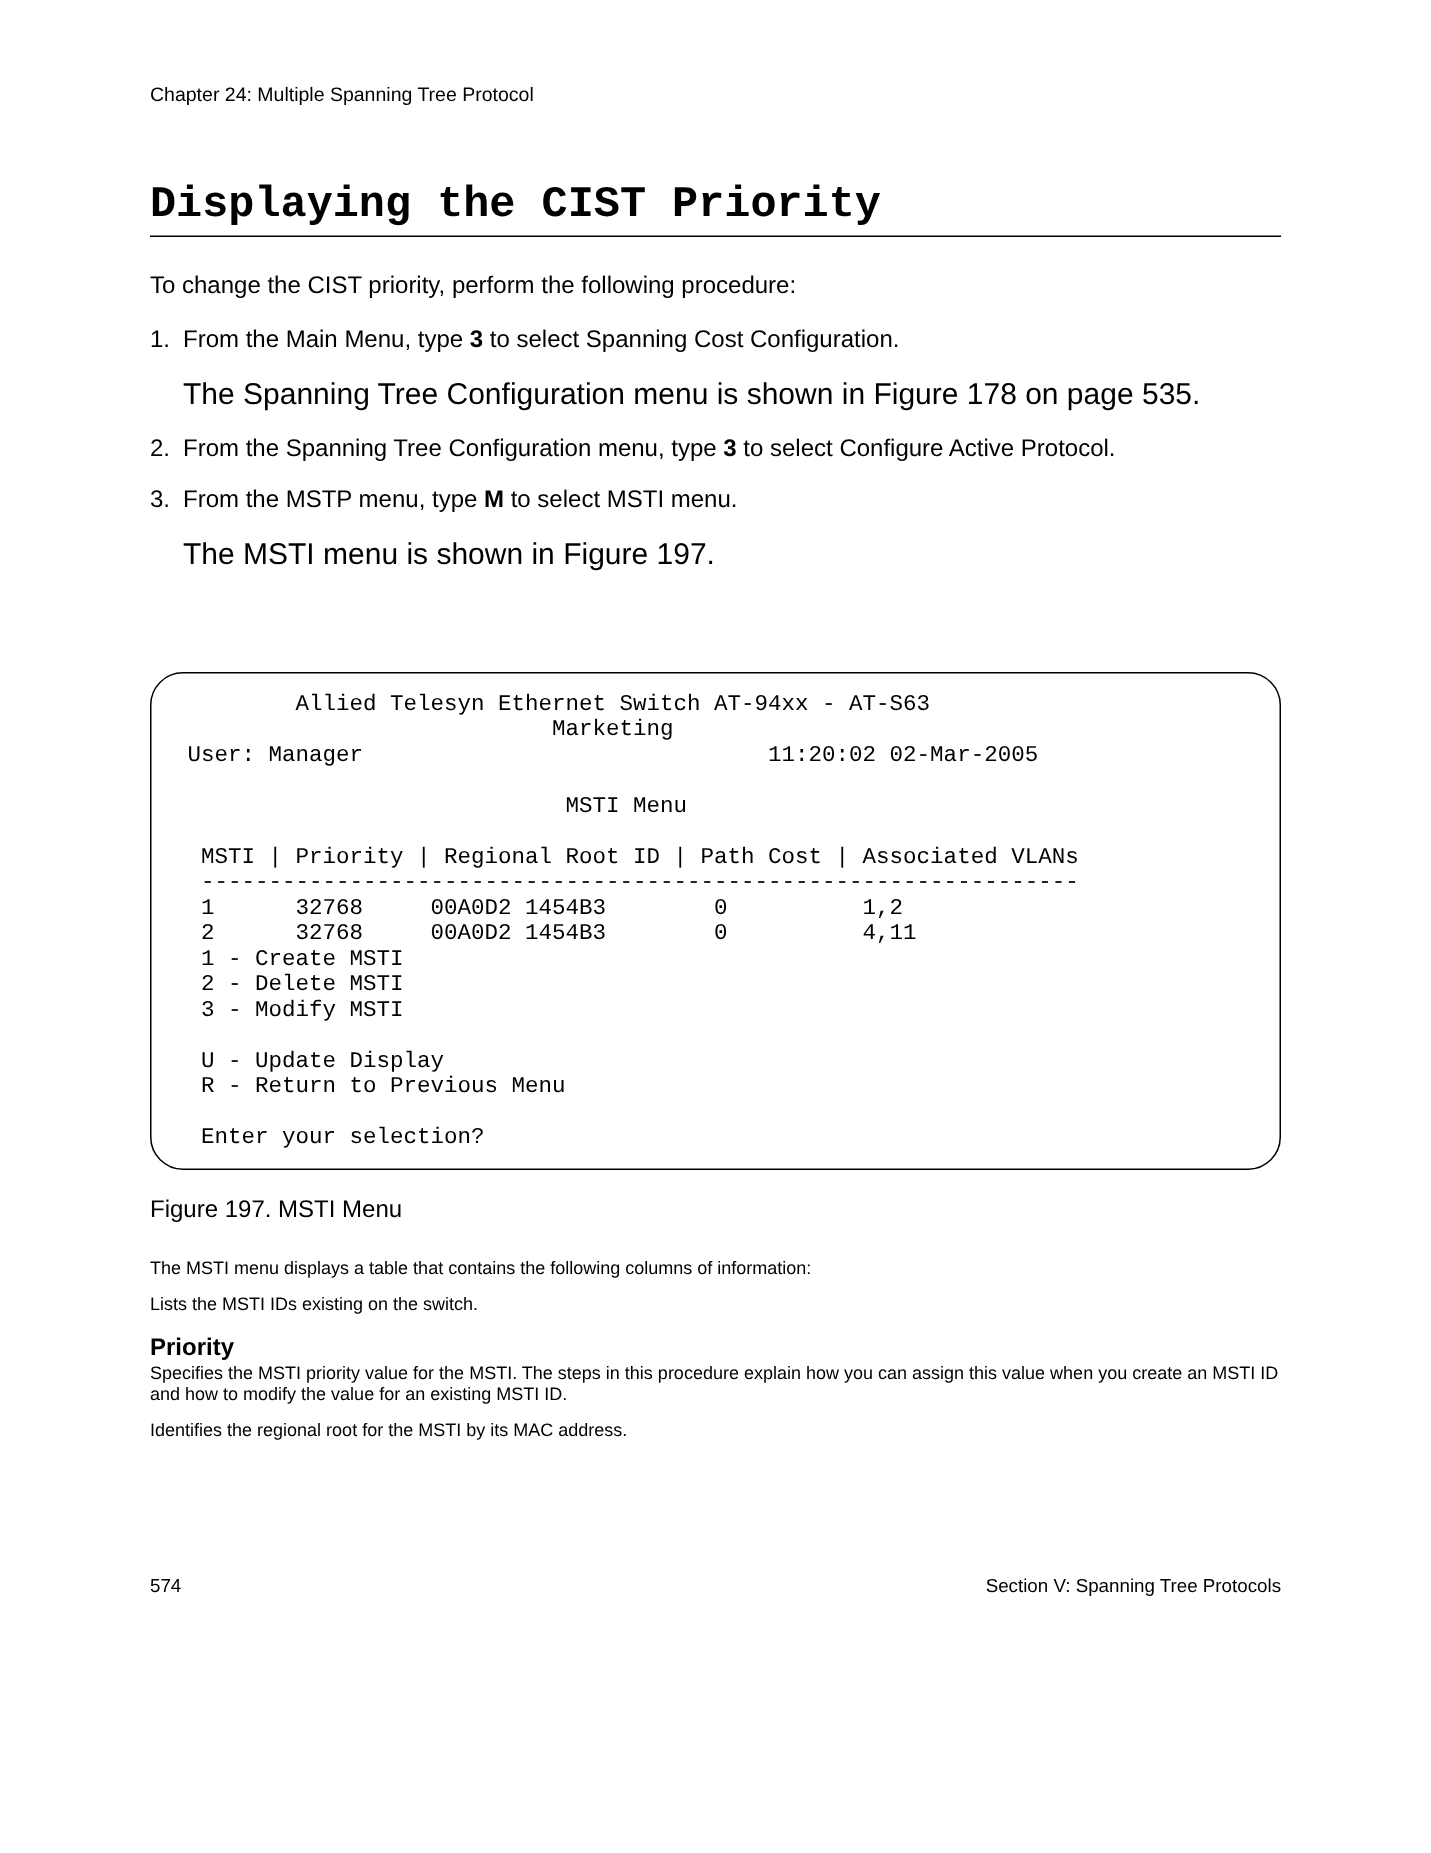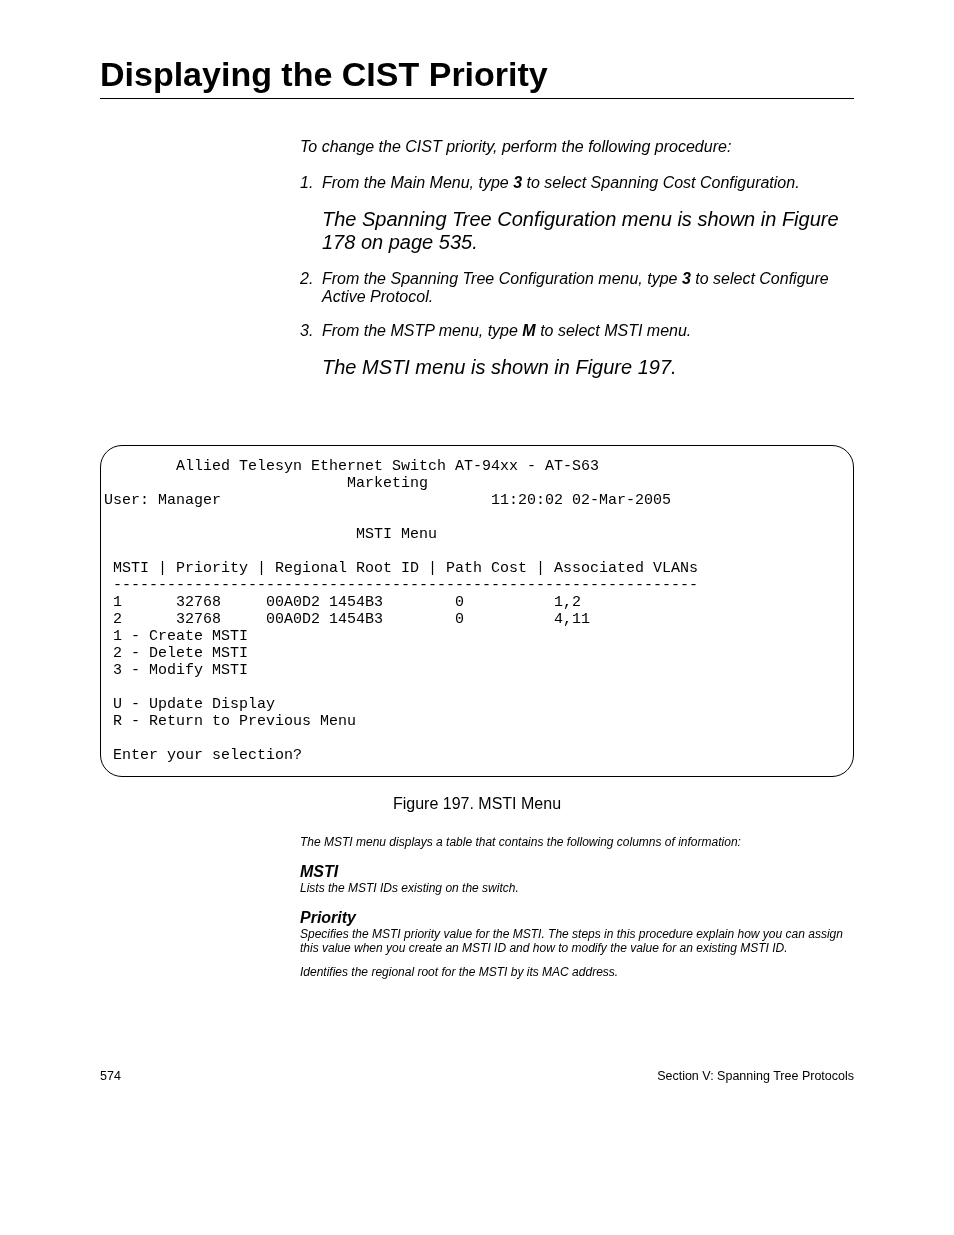--- a/index.html
+++ b/index.html
@@ -13,30 +13,28 @@
   .page {
     padding: 55px 100px 40px 100px;
     box-sizing: border-box;
     width: 100%;
   }
   .chapter-header {
     font-size: 13px;
     margin-bottom: 50px;
   }
   .section-title {
-    font-family: Liberation Sans, sans-serif;
-    font-size: 34px;
+    font-family: Liberation Mono, monospace;
+    font-size: 29px;
     font-weight: bold;
     border-bottom: 1px solid #000;
     padding-bottom: 4px;
-    margin-bottom: 39px;
+    margin-bottom: 24px;
   }
   .content-indent {
-    margin-left: 200px;
-    font-style: italic;
   }
   .content-indent .intro {
     font-size: 16px;
     margin-bottom: 18px;
   }
   .step {
     font-size: 16px;
     margin-bottom: 16px;
     display: flex;
   }
@@ -51,30 +49,30 @@
     font-size: 20px;
     margin-left: 22px;
     margin-bottom: 16px;
   }
   b { font-weight: bold; }
 
   .terminal {
     margin: 10px 100px 18px 100px;
     border: 1.5px solid #000;
     border-radius: 22px;
-    padding: 12px 3px;
+    padding: 12px 24px;
     font-family: "Courier New", Courier, monospace;
     font-size: 15px;
     line-height: 17px;
     white-space: pre;
     overflow: hidden;
   }
 
   .figure-caption {
-    text-align: center;
+    text-align: left;
     font-size: 16px;
     margin-bottom: 22px;
   }
   .def-title {
     font-size: 16px;
     font-weight: bold;
     margin-top: 14px;
   }
   .def-body {
     font-size: 12px;
@@ -86,20 +84,21 @@
     font-size: 12.5px;
     padding: 0 100px 30px 100px;
     margin-top: 40px;
   }
 </style>
 </head>
 <body>
 
 <div class="page">
 
+  <div class="chapter-header">Chapter 24: Multiple Spanning Tree Protocol</div>
 
   <div class="section-title">Displaying the CIST Priority</div>
 
   <div class="content-indent">
     <div class="intro">To change the CIST priority, perform the following procedure:</div>
 
     <div class="step">
       <div class="num">1.</div>
       <div class="body"><span>From the Main Menu, type </span><b>3</b><span> to select Spanning Cost Configuration.</span></div>
     </div>
@@ -137,21 +136,20 @@
 <span> R - Return to Previous Menu</span>
 
 <span> Enter your selection?</span></div>
 
 <div class="page" style="padding-top:0;">
   <div class="figure-caption">Figure 197. MSTI Menu</div>
 
   <div class="content-indent">
     <div class="def-body">The MSTI menu displays a table that contains the following columns of information:</div>
 
-    <div class="def-title">MSTI</div>
     <div class="def-body">Lists the MSTI IDs existing on the switch.</div>
 
     <div class="def-title">Priority</div>
     <div class="def-body">Specifies the MSTI priority value for the MSTI. The steps in this procedure explain how you can assign this value when you create an MSTI ID and how to modify the value for an existing MSTI ID.</div>
 
     <div class="def-body">Identifies the regional root for the MSTI by its MAC address.</div>
   </div>
 </div>
 
 <div class="footer">

